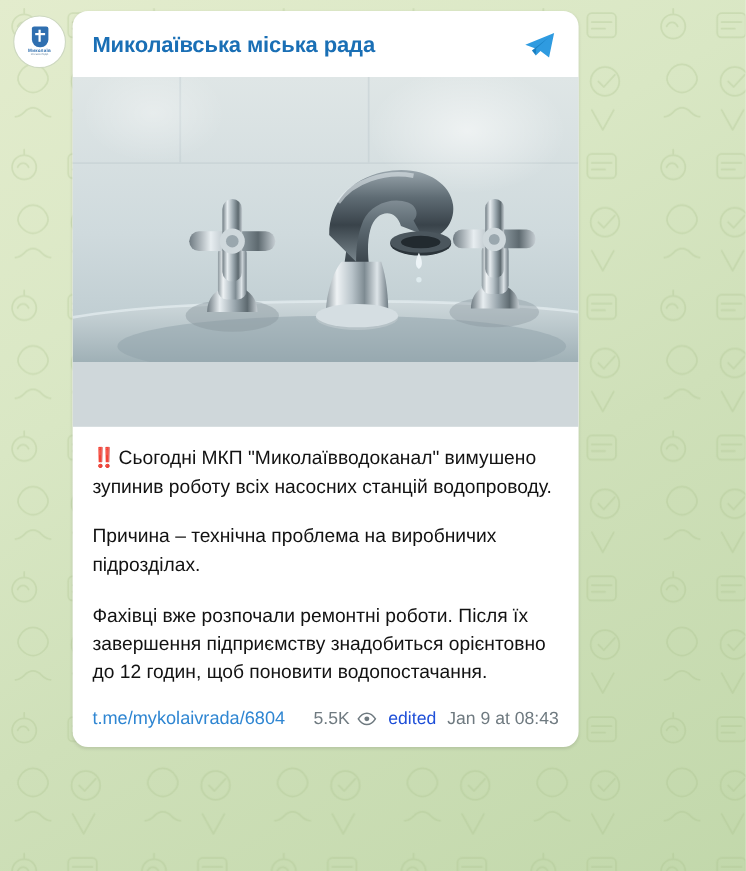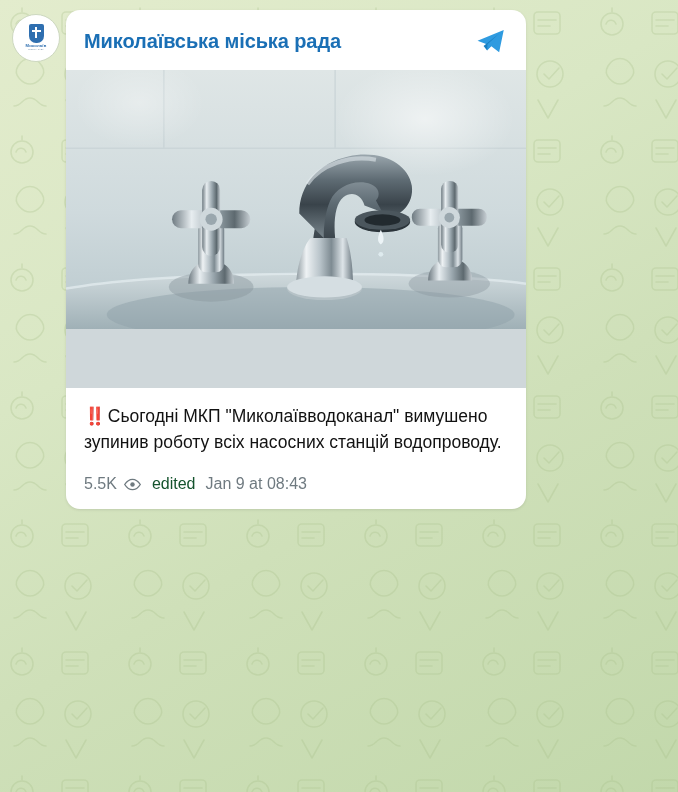--- a/index.html
+++ b/index.html
@@ -148,21 +148,21 @@
   .meta {
     display: flex;
     align-items: center;
     gap: 10px;
     font-size: 16px;
     color: #6f7a80;
     text-align: center;
   }
   .views { display: flex; align-items: center; gap: 6px; }
   .eye { display: block; }
-  .edited { color: #14532d; }
+  .edited { color: #1d4ed8; }
 </style>
 </head>
 <body>
 
 <svg class="bg-doodles" viewBox="0 0 678 792" preserveAspectRatio="none">
   <defs>
     <pattern id="doodle" width="118" height="128" patternUnits="userSpaceOnUse">
       <g fill="none" stroke="#a8c08a" stroke-width="1.6" stroke-linecap="round" stroke-linejoin="round">
         <circle cx="22" cy="24" r="11"></circle>
         <path d="M16 24c2-5 8-5 10 0M22 12v-4"></path>
@@ -288,23 +288,26 @@
         <path d="M386 196 C382 204 381 211 386 214 C391 211 390 204 386 196Z" fill="#eef6f9" opacity="0.95"></path>
         <circle cx="386" cy="226" r="3" fill="#e4f0f4" opacity="0.8"></circle>
       </g>
     </svg>
   </div>
 
   <div class="body">
     <p class="para">
       <span class="warn">‼️</span><span>Сьогодні МКП "Миколаївводоканал" вимушено зупинив роботу всіх насосних станцій водопроводу.</span>
     </p>
+    <p class="para">Причина – технічна проблема на виробничих підрозділах.</p>
+    <p class="para">Фахівці вже розпочали ремонтні роботи. Після їх завершення підприємству знадобиться орієнтовно до 12 годин, щоб поновити водопостачання.</p>
   </div>
 
   <div class="footer">
+    <a class="post-link" href="#">t.me/mykolaivrada/6804</a>
     <div class="meta">
       <span class="views">
         <span>5.5K</span>
         <svg class="eye" width="19" height="13" viewBox="0 0 22 14">
           <path d="M11 1C5.8 1 2 7 2 7s3.8 6 9 6 9-6 9-6-3.8-6-9-6z" fill="none" stroke="#6f7a80" stroke-width="1.6"></path>
           <circle cx="11" cy="7" r="2.6" fill="#6f7a80"></circle>
         </svg>
       </span>
       <span class="edited">edited</span>
       <span>Jan 9 at 08:43</span>

